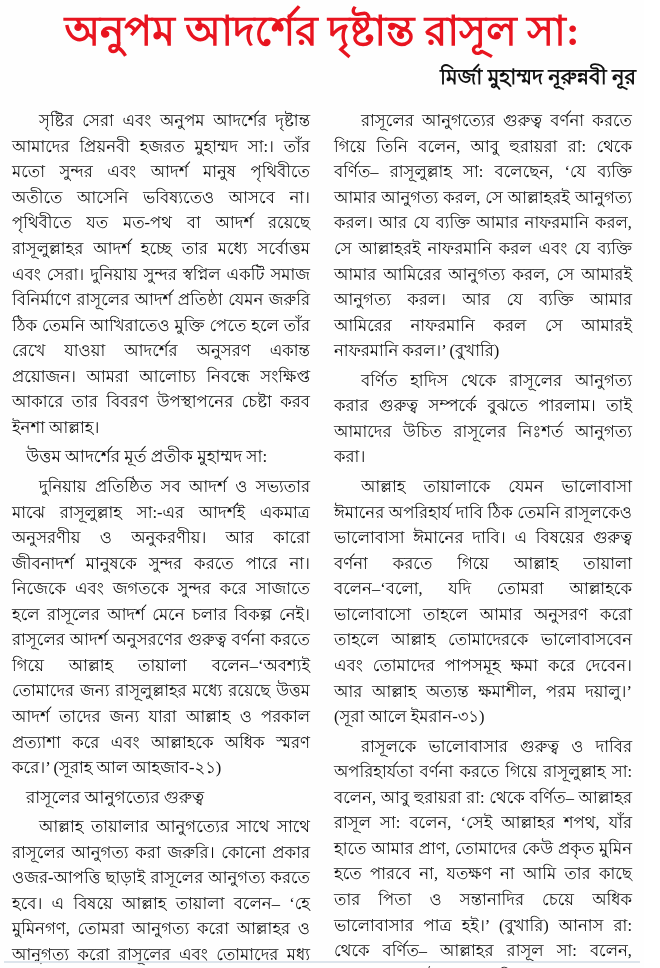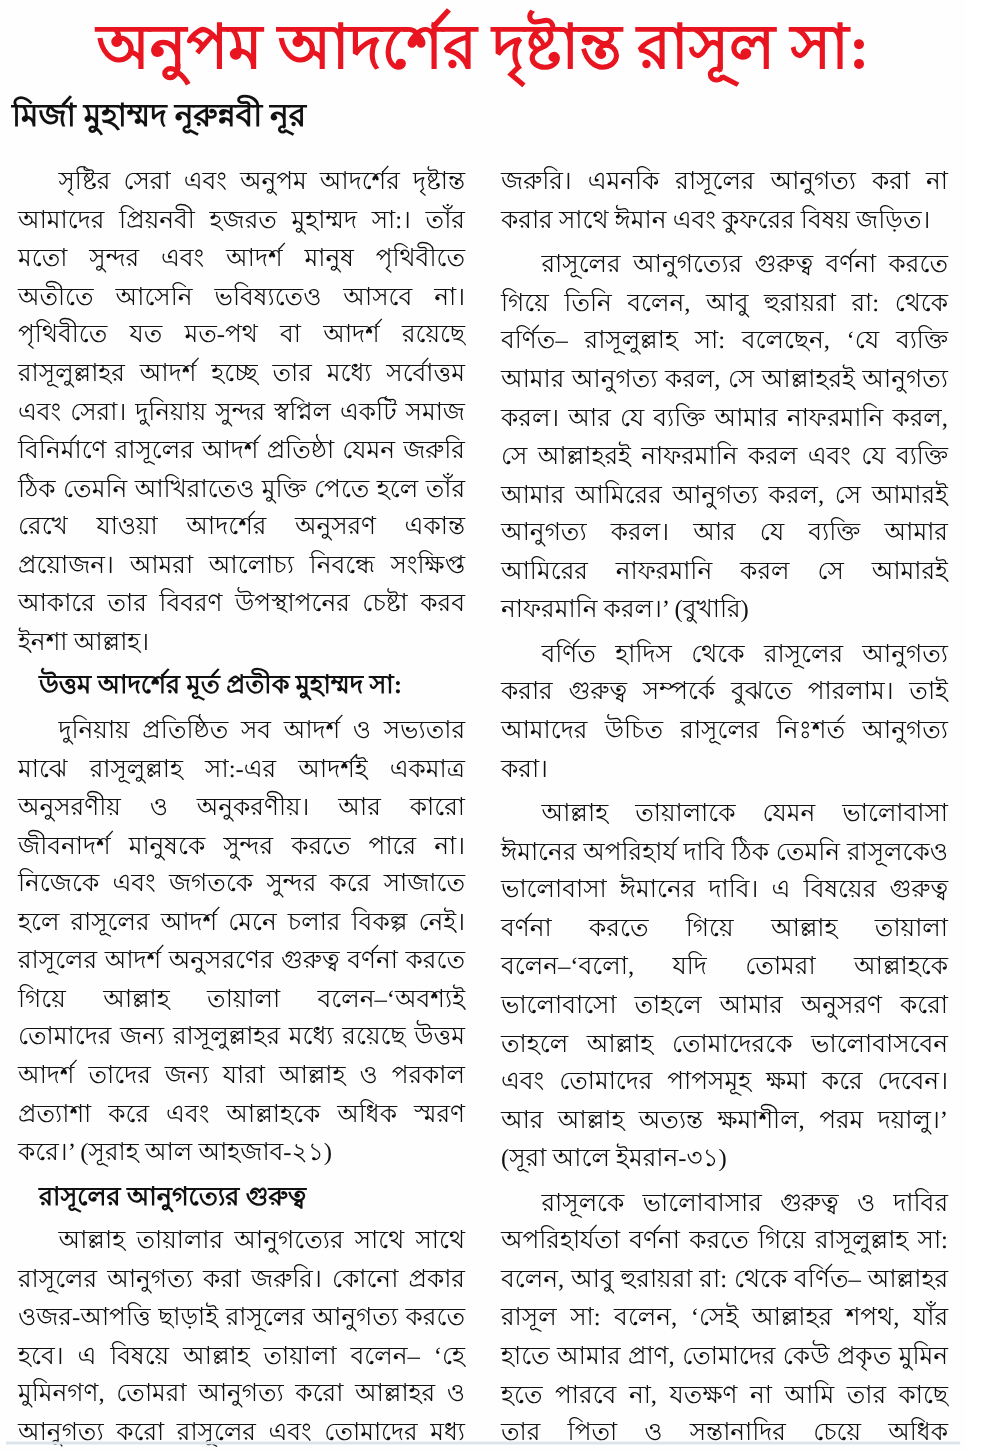--- a/index.html
+++ b/index.html
@@ -18,21 +18,21 @@
     background: #fefefe;
   }
   .article-title {
     text-align: center;
     font-size: 41px;
     font-weight: 700;
     line-height: 1.15;
     margin: 2px 0 0 0;
   }
   .article-author {
-    text-align: left;
+    text-align: right;
     font-size: 21px;
     font-weight: 700;
     margin: 6px 0 8px 0;
   }
   .columns {
     display: flex;
     gap: 16px;
     align-items: flex-start;
   }
   .col {
@@ -43,21 +43,21 @@
     margin: 4px;
     font-size: 16.5px;
     line-height: 1.55;
     text-align: justify;
     text-indent: 27px;
   }
   .para.cont { text-indent: 0; }
   .subheading {
     margin: 1px 0 1px 18px;
     font-size: 17px;
-    font-weight: 700;
+    font-weight: 400;
     line-height: 1.5;
     text-align: left;
   }
   .bottom-rule {
     position: absolute;
     left: 4px; right: 4px; bottom: 5px;
     height: 2px;
     background: #dde5ec;
   }
 </style>
@@ -75,21 +75,20 @@
     <div class="col">
       <p class="para">সৃষ্টির সেরা এবং অনুপম আদর্শের দৃষ্টান্ত আমাদের প্রিয়নবী হজরত মুহাম্মদ সা:। তাঁর মতো সুন্দর এবং আদর্শ মানুষ পৃথিবীতে অতীতে আসেনি ভবিষ্যতেও আসবে না। পৃথিবীতে যত মত-পথ বা আদর্শ রয়েছে রাসূলুল্লাহর আদর্শ হচ্ছে তার মধ্যে সর্বোত্তম এবং সেরা। দুনিয়ায় সুন্দর স্বপ্নিল একটি সমাজ বিনির্মাণে রাসূলের আদর্শ প্রতিষ্ঠা যেমন জরুরি ঠিক তেমনি আখিরাতেও মুক্তি পেতে হলে তাঁর রেখে যাওয়া আদর্শের অনুসরণ একান্ত প্রয়োজন। আমরা আলোচ্য নিবন্ধে সংক্ষিপ্ত আকারে তার বিবরণ উপস্থাপনের চেষ্টা করব ইনশা আল্লাহ।</p>
       <h3 class="subheading">উত্তম আদর্শের মূর্ত প্রতীক মুহাম্মদ সা:</h3>
       <p class="para">দুনিয়ায় প্রতিষ্ঠিত সব আদর্শ ও সভ্যতার মাঝে রাসূলুল্লাহ সা:-এর আদর্শই একমাত্র অনুসরণীয় ও অনুকরণীয়। আর কারো জীবনাদর্শ মানুষকে সুন্দর করতে পারে না। নিজেকে এবং জগতকে সুন্দর করে সাজাতে হলে রাসূলের আদর্শ মেনে চলার বিকল্প নেই। রাসূলের আদর্শ অনুসরণের গুরুত্ব বর্ণনা করতে গিয়ে আল্লাহ তায়ালা বলেন–‘অবশ্যই তোমাদের জন্য রাসূলুল্লাহর মধ্যে রয়েছে উত্তম আদর্শ তাদের জন্য যারা আল্লাহ ও পরকাল প্রত্যাশা করে এবং আল্লাহকে অধিক স্মরণ করে।’ (সূরাহ আল আহজাব-২১)</p>
       <h3 class="subheading">রাসূলের আনুগত্যের গুরুত্ব</h3>
       <p class="para">আল্লাহ তায়ালার আনুগত্যের সাথে সাথে রাসূলের আনুগত্য করা জরুরি। কোনো প্রকার ওজর-আপত্তি ছাড়াই রাসূলের আনুগত্য করতে হবে। এ বিষয়ে আল্লাহ তায়ালা বলেন– ‘হে মুমিনগণ, তোমরা আনুগত্য করো আল্লাহর ও আনুগত্য করো রাসূলের এবং তোমাদের মধ্য থেকে কর্তৃত্বের অধিকারীদের। এরপর কোনো বিষয়ে যদি তোমরা মতবিরোধ করো তাহলে তা আল্লাহ ও রাসূলের দিকে প্রত্যার্পণ করাও যদি তোমরা আল্লাহ ও শেষ দিনের প্রতি ঈমান রাখো। এটি উত্তম এবং পরিণামে উৎকৃষ্টতর।’(সূরাহ আন নিসা-৫৯)</p>
 
     </div>
 
     <div class="col">
-      <p class="para cont">জরুরি। এমনকি রাসূলের আনুগত্য করা না করার সাথে ঈমান এবং কুফরের বিষয় জড়িত।</p>
       <p class="para">রাসূলের আনুগত্যের গুরুত্ব বর্ণনা করতে গিয়ে তিনি বলেন, আবু হুরায়রা রা: থেকে বর্ণিত– রাসূলুল্লাহ সা: বলেছেন, ‘যে ব্যক্তি আমার আনুগত্য করল, সে আল্লাহরই আনুগত্য করল। আর যে ব্যক্তি আমার নাফরমানি করল, সে আল্লাহরই নাফরমানি করল এবং যে ব্যক্তি আমার আমিরের আনুগত্য করল, সে আমারই আনুগত্য করল। আর যে ব্যক্তি আমার আমিরের নাফরমানি করল সে আমারই নাফরমানি করল।’ (বুখারি)</p>
       <p class="para">বর্ণিত হাদিস থেকে রাসূলের আনুগত্য করার গুরুত্ব সম্পর্কে বুঝতে পারলাম। তাই আমাদের উচিত রাসূলের নিঃশর্ত আনুগত্য করা।</p>
       <p class="para">আল্লাহ তায়ালাকে যেমন ভালোবাসা ঈমানের অপরিহার্য দাবি ঠিক তেমনি রাসূলকেও ভালোবাসা ঈমানের দাবি। এ বিষয়ের গুরুত্ব বর্ণনা করতে গিয়ে আল্লাহ তায়ালা বলেন–‘বলো, যদি তোমরা আল্লাহকে ভালোবাসো তাহলে আমার অনুসরণ করো তাহলে আল্লাহ তোমাদেরকে ভালোবাসবেন এবং তোমাদের পাপসমূহ ক্ষমা করে দেবেন। আর আল্লাহ অত্যন্ত ক্ষমাশীল, পরম দয়ালু।’ (সূরা আলে ইমরান-৩১)</p>
       <p class="para">রাসূলকে ভালোবাসার গুরুত্ব ও দাবির অপরিহার্যতা বর্ণনা করতে গিয়ে রাসূলুল্লাহ সা: বলেন, আবু হুরায়রা রা: থেকে বর্ণিত– আল্লাহর রাসূল সা: বলেন, ‘সেই আল্লাহর শপথ, যাঁর হাতে আমার প্রাণ, তোমাদের কেউ প্রকৃত মুমিন হতে পারবে না, যতক্ষণ না আমি তার কাছে তার পিতা ও সন্তানাদির চেয়ে অধিক ভালোবাসার পাত্র হই।’ (বুখারি) আনাস রা: থেকে বর্ণিত– আল্লাহর রাসূল সা: বলেন, ‘তোমাদের কেউ প্রকৃত মুমিন হতে পারবে না, যতক্ষণ না আমি তার কাছে তার পিতা, তার সন্তান ও সব মানুষের অপেক্ষা অধিক প্রিয়পাত্র হই।’ (বুখারি)</p>
 
     </div>
 
   </div>
 
   <div class="bottom-rule"></div>

